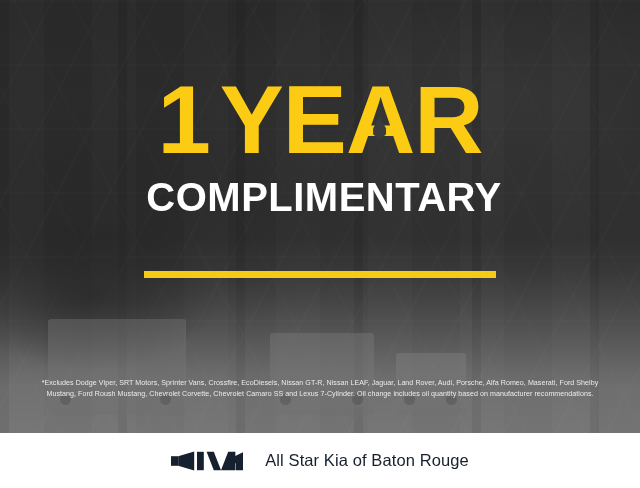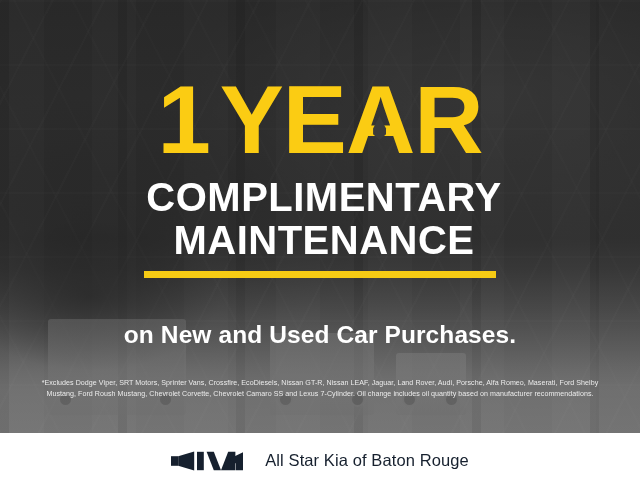--- a/index.html
+++ b/index.html
@@ -203,28 +203,26 @@
       <div class="bg-wheel" style="left:48px"></div>
     </div>
     <div class="scrim"></div>
 
     <div class="content">
 
       <div class="headline"><span>1</span><span style="display:inline-block;width:10px"></span><span>YE</span><span class="oil-a"><span>A</span><span class="oil-drop"></span></span><span>R</span></div>
 
       <div class="subhead">
         <span class="l1">COMPLIMENTARY</span>
-        <span class="l2">MAINTENANCE</span>
       </div>
 
       <div class="divider"></div>
 
       <div class="tagline">
         <br>
-        <span>on New and Used Car Purchases.</span>
       </div>
 
       <div class="disclaimer">
         <span>*Excludes Dodge Viper, SRT Motors, Sprinter Vans, Crossfire, EcoDiesels, Nissan GT-R, Nissan LEAF, Jaguar, Land Rover, Audi, Porsche, Alfa Romeo, Maserati, Ford Shelby</span>
         <span>Mustang, Ford Roush Mustang, Chevrolet Corvette, Chevrolet Camaro SS and Lexus 7-Cylinder. Oil change includes oil quantity based on manufacturer recommendations.</span>
       </div>
 
     </div>
   </div>
 

